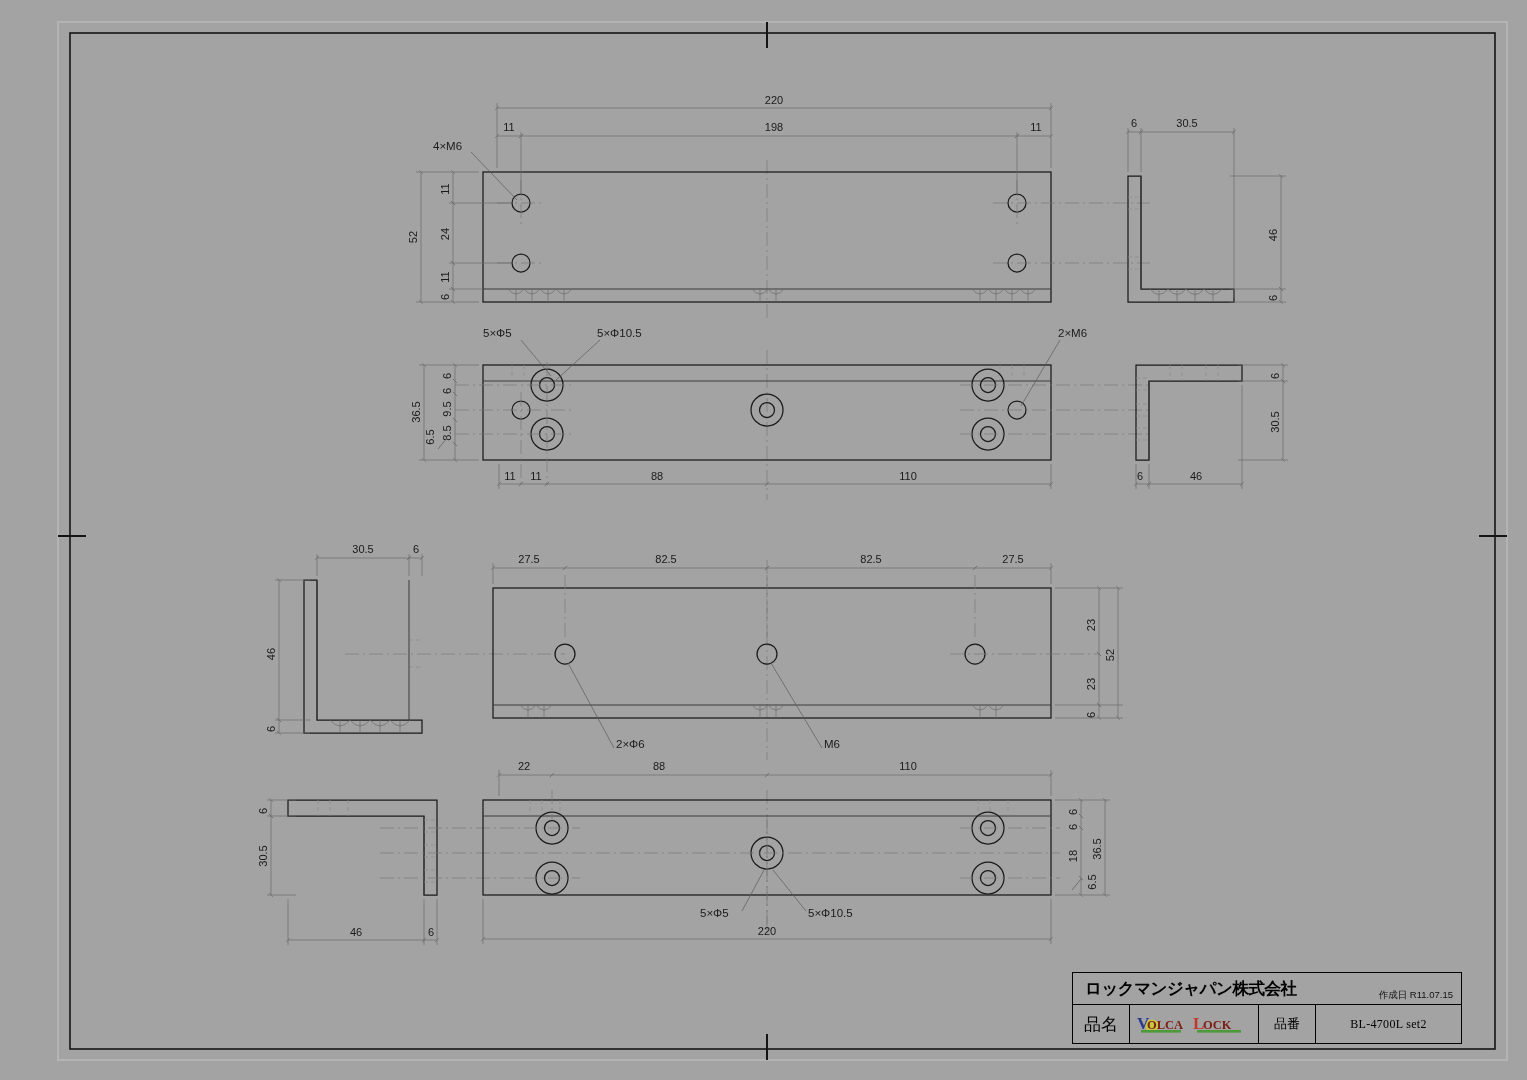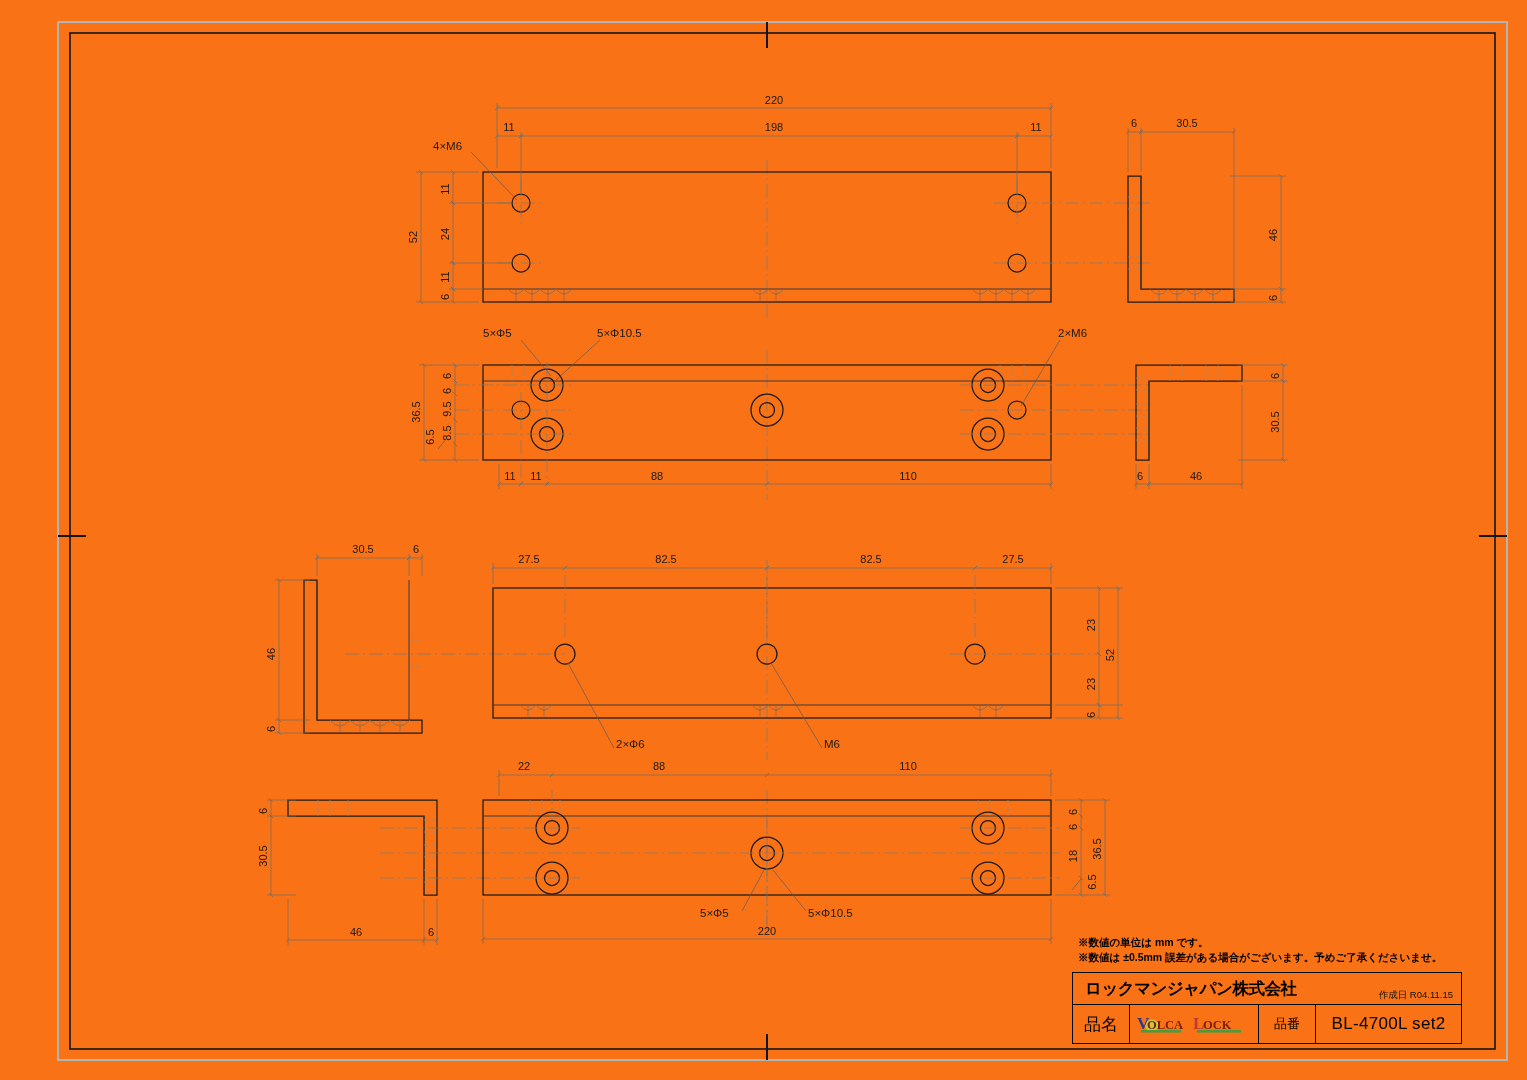--- a/index.html
+++ b/index.html
@@ -1,35 +1,35 @@
 <!DOCTYPE html>
 <html><head>
 <meta charset="utf-8">
 <style>
   html,body{margin:0;padding:0;background:#ffffff;}
   body{width:1527px;height:1080px;font-family:"Liberation Sans",sans-serif;overflow:hidden;}
-  #sheet{position:relative;width:1527px;height:1080px;background:#f97316;}
+  #sheet{position:relative;width:1527px;height:1080px;background:#a3a3a3;}
   svg.draw{position:absolute;left:0;top:0;width:1527px;height:1080px;}
   .dimtxt{font-family:"Liberation Sans",sans-serif;font-size:11px;fill:#1a1a1a;}
   .calltxt{font-family:"Liberation Sans",sans-serif;font-size:11.5px;fill:#1a1a1a;}
   
   #titleblock{position:absolute;left:1072px;top:972px;width:390px;height:72px;}
   .tb-row{display:flex;box-sizing:border-box;}
   .tb-top{height:32px;border:1.3px solid #000;border-bottom:none;align-items:center;position:relative;}
   .tb-bot{height:40px;border:1.3px solid #000;align-items:stretch;}
   .company{font-family:"Liberation Sans",sans-serif;font-weight:bold;font-size:16.5px;
            letter-spacing:-0.5px;color:#000;padding-left:12px;white-space:nowrap;}
   .madedate{position:absolute;right:8px;bottom:2px;font-size:9.5px;color:#111;white-space:nowrap;}
   .cell-lbl{width:56px;display:flex;align-items:center;justify-content:center;
             font-size:17px;border-right:1.3px solid #000;text-align:right;}
   .cell-logo{width:128px;display:flex;align-items:center;justify-content:center;border-right:1.3px solid #000;}
   .cell-lbl2{width:56px;display:flex;align-items:center;justify-content:center;
             font-size:13px;border-right:1.3px solid #000;}
   .cell-pn{flex:1;display:flex;align-items:center;justify-content:center;
-           font-family:Liberation Sans, sans-serif;font-size:17px;letter-spacing:0.3px;}
+           font-family:Liberation Serif, serif;font-size:12px;letter-spacing:0.3px;}
   #notes{position:absolute;left:1078px;top:935px;width:400px;font-weight:bold;
          font-size:10.5px;line-height:1.45;color:#000;white-space:nowrap;}
   .logo-wrap{position:relative;width:118px;height:24px;}
   .logo-svg{width:118px;height:24px;display:block;}
 </style>
 </head>
 <body>
 
 <div id="sheet">
 
@@ -498,31 +498,27 @@
 
     <g class="dimln">
       <line x1="483" y1="939" x2="1051" y2="939" marker-start="url(#tick)" marker-end="url(#tick)"></line>
       <line x1="483" y1="899" x2="483" y2="944"></line>
       <line x1="1051" y1="899" x2="1051" y2="944"></line>
     </g>
     <text class="dimtxt" x="767" y="935" text-anchor="middle">220</text>
   </g>
 </svg>
 
-<div id="notes">
-  <div>※数値の単位は mm です。</div>
-  <div>※数値は ±0.5mm 誤差がある場合がございます。予めご了承くださいませ。</div>
-</div>
 
 <div id="titleblock">
   <div class="tb-row tb-top">
     <div class="company">ロックマンジャパン株式会社</div>
     <div class="madedate">
       <span>作成日</span>
-      <span>R04.11.15</span>
+      <span>R11.07.15</span>
     </div>
   </div>
   <div class="tb-row tb-bot">
     <div class="cell-lbl">品名</div>
     <div class="cell-logo">
       <div class="logo-wrap">
         <svg class="logo-svg" viewBox="0 0 118 24">
           <ellipse cx="17" cy="13.5" rx="7" ry="6" fill="#c9c93a" opacity="0.95"></ellipse>
           <rect x="6" y="18" width="40" height="2.6" fill="#4e9a3a"></rect>
           <rect x="62" y="18" width="44" height="2.6" fill="#4e9a3a"></rect>

